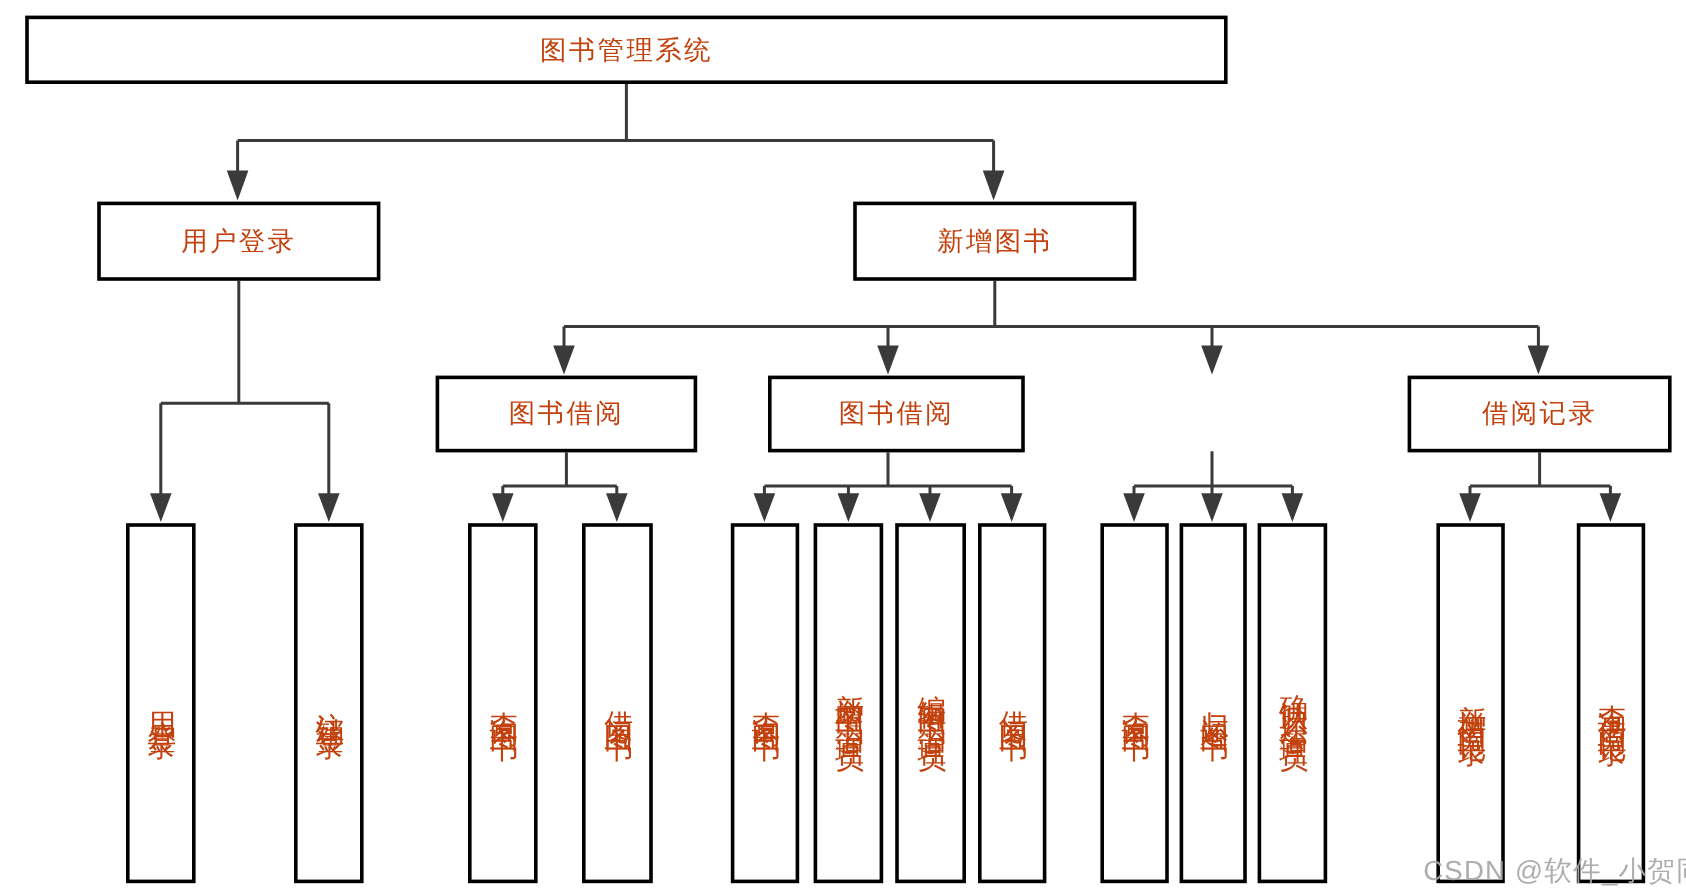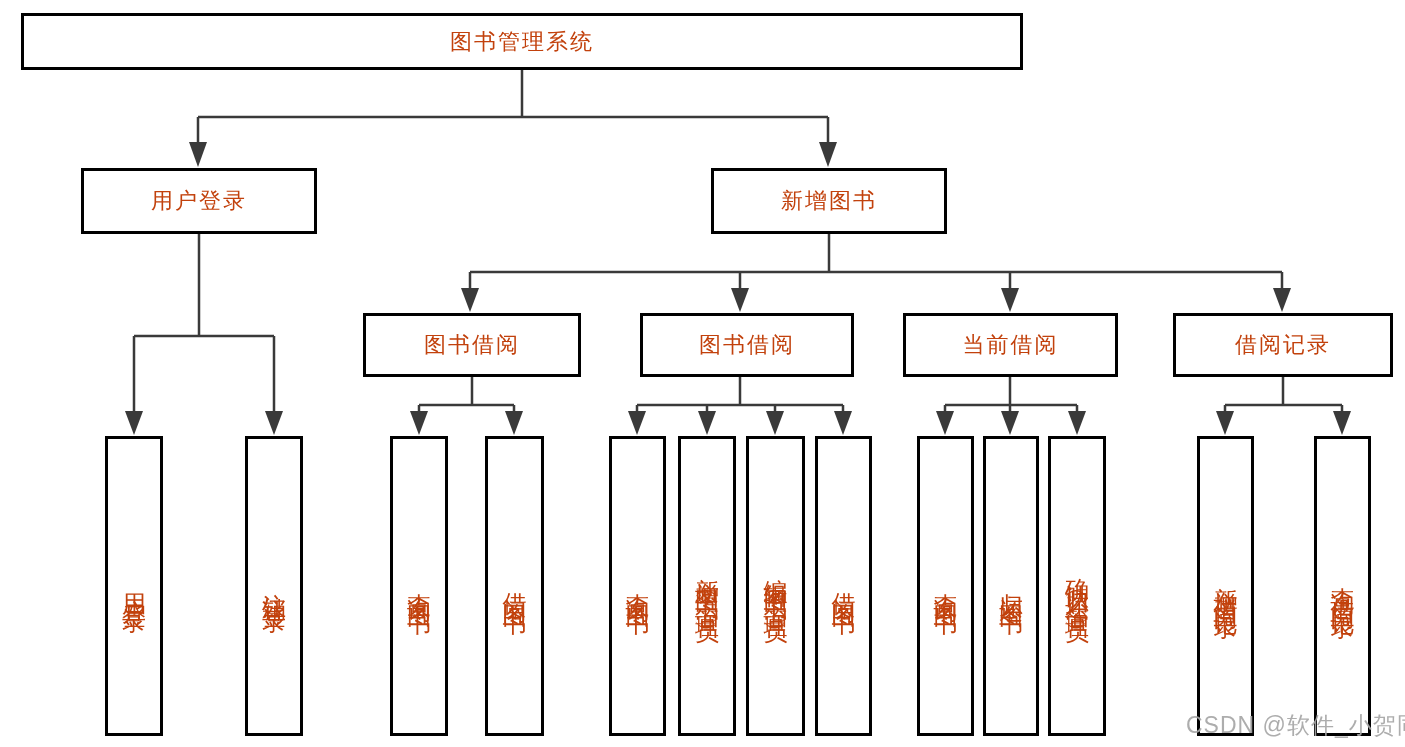--- a/index.html
+++ b/index.html
@@ -109,21 +109,20 @@
     </g>
   </svg>
 
   <div class="box h-box" style="left:21px; top:13px; width:1002px; height:57px;">图书管理系统</div>
 
   <div class="box h-box" style="left:81px; top:168px; width:236px; height:66px;">用户登录</div>
   <div class="box h-box" style="left:711px; top:168px; width:236px; height:66px;">新增图书</div>
 
   <div class="box h-box" style="left:363px; top:313px; width:218px; height:64px;">图书借阅</div>
   <div class="box h-box" style="left:640px; top:313px; width:214px; height:64px;">图书借阅</div>
-  <div class="box h-box" style="left:903px; top:313px; width:215px; height:64px;">当前借阅</div>
   <div class="box h-box" style="left:1173px; top:313px; width:220px; height:64px;text-align:right;">借阅记录</div>
 
   <div class="box v-box" style="left:105px; top:436px; width:58px; height:300px;">用户登录</div>
   <div class="box v-box" style="left:245px; top:436px; width:58px; height:300px;">注销登录</div>
 
   <div class="box v-box" style="left:390px; top:436px; width:58px; height:300px;">查询图书</div>
   <div class="box v-box" style="left:485px; top:436px; width:59px; height:300px;">借阅图书</div>
 
   <div class="box v-box" style="left:609px; top:436px; width:57px; height:300px;">查询图书</div>
   <div class="box v-box" style="left:678px; top:436px; width:58px; height:300px;">新增图书（管理员）</div>

